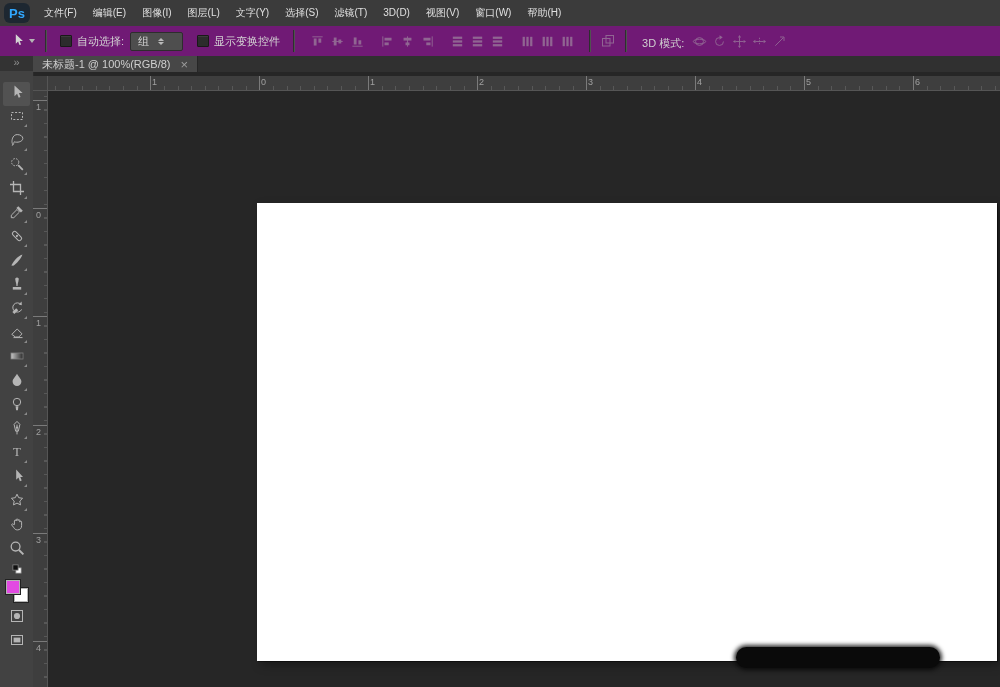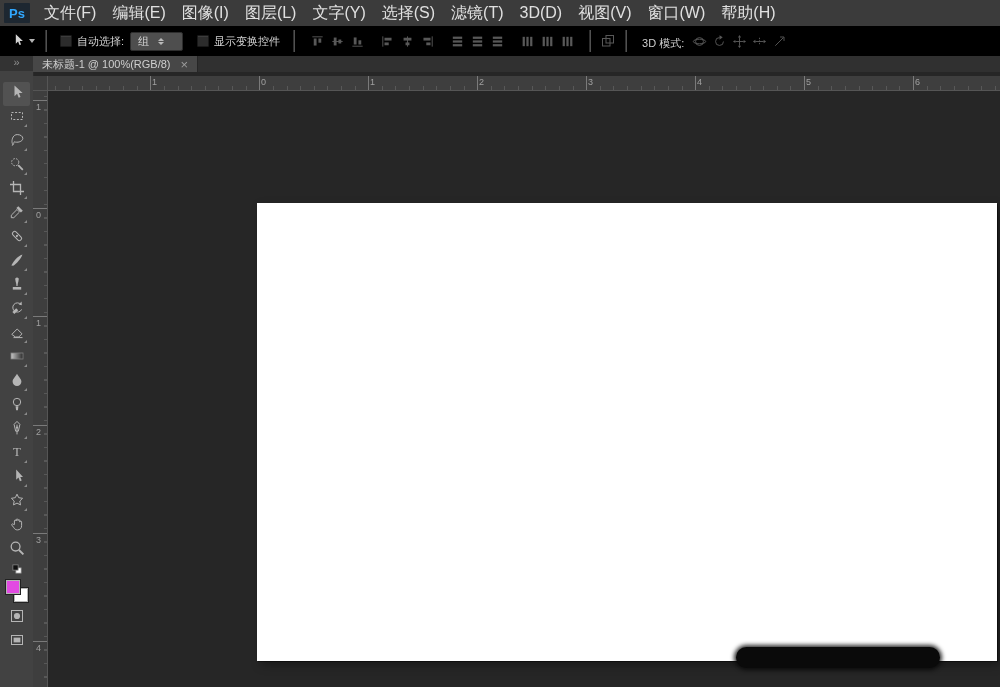--- a/index.html
+++ b/index.html
@@ -3,25 +3,25 @@
 <meta charset="utf-8">
 <style>
   html,body{margin:0;padding:0;background:#1a1a1a;}
   #app{position:relative;width:1000px;height:687px;overflow:hidden;background:#262626;
        font-family:"Liberation Sans","DejaVu Sans",sans-serif;color:#d8d8d8;-webkit-font-smoothing:antialiased;}
 
   
   .menubar{position:absolute;top:0;left:0;right:0;height:26px;background:#3b3b3b;
            border-bottom:1px solid #2a2a2a;display:flex;align-items:center;}
   .logo{width:26px;height:20px;margin:0 6px 0 4px;background:#1d2731;color:#31a8ff;font-weight:bold;
-        font-size:13px;display:flex;align-items:center;justify-content:center;border-radius:1px;}
-  .menu-item{padding:0 8px;font-size:16px;color:#e0e0e0;line-height:26px;white-space:nowrap;cursor:default;}
-
-  
-  .optionsbar{position:absolute;top:26px;left:0;right:0;height:30px;background:#000000;
+        font-size:13px;display:flex;align-items:center;justify-content:center;border-radius:6px;}
+  .menu-item{padding:0 8px;font-size:10px;color:#e0e0e0;line-height:26px;white-space:nowrap;cursor:default;}
+
+  
+  .optionsbar{position:absolute;top:26px;left:0;right:0;height:30px;background:#701a75;
               border-bottom:1px solid #252525;display:flex;align-items:center;font-size:11px;color:#d4d4d4;}
   .tool-preset{display:flex;align-items:center;gap:4px;margin-left:8px;padding:2px 3px;border-radius:2px;}
   .caret{width:0;height:0;border-left:3.5px solid transparent;border-right:3.5px solid transparent;border-top:4px solid #b5b5b5;}
   .obar-sep{width:1px;height:22px;background:#2e2e2e;border-right:1px solid #515151;margin:0 7px;}
   .checkbox{width:10px;height:10px;background:#2c2c2c;border:1px solid #191919;border-radius:1px;
             box-shadow:inset 0 1px 0 rgba(255,255,255,.08);margin-left:6px;flex:none;}
   .obar-label{margin:0 6px 0 5px;white-space:nowrap;}
   .dropdown{height:17px;background:#4e4e4e;border:1px solid #2d2d2d;border-radius:2px;display:flex;
             align-items:center;padding:0 4px 0 7px;margin:0 8px 0 0;min-width:40px;}
   .stepper{display:flex;flex-direction:column;gap:1px;margin-left:9px;}

